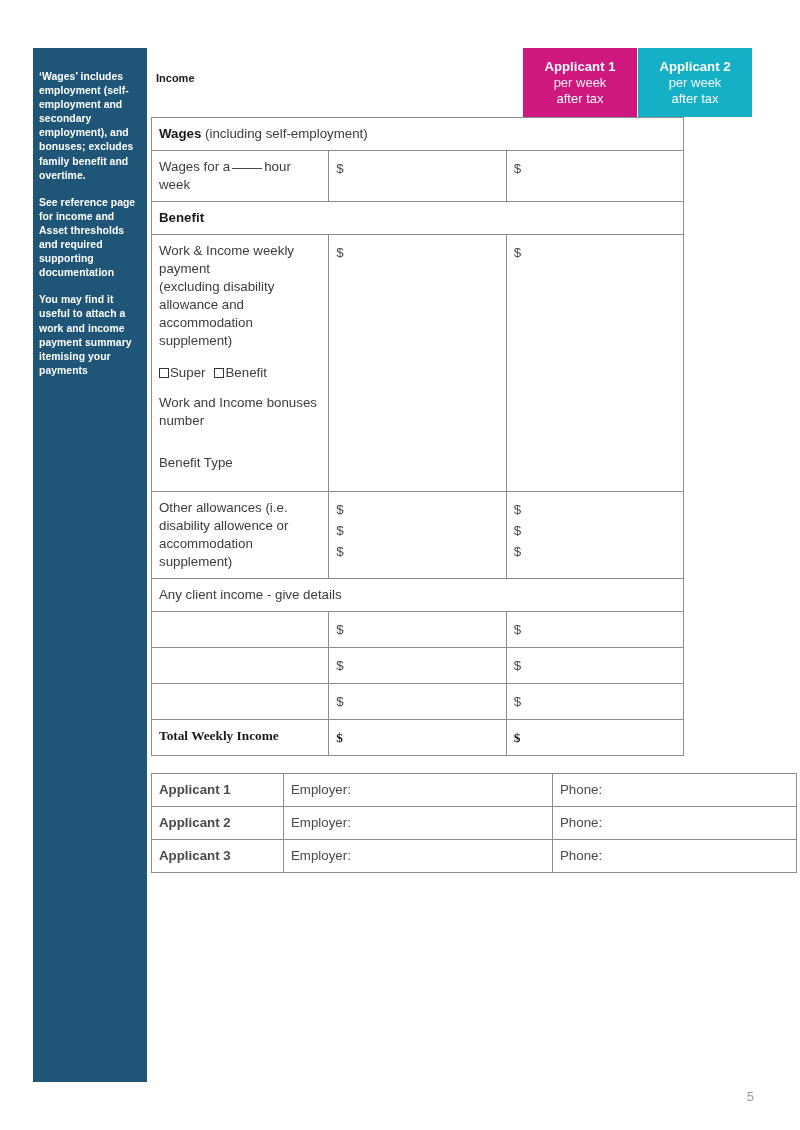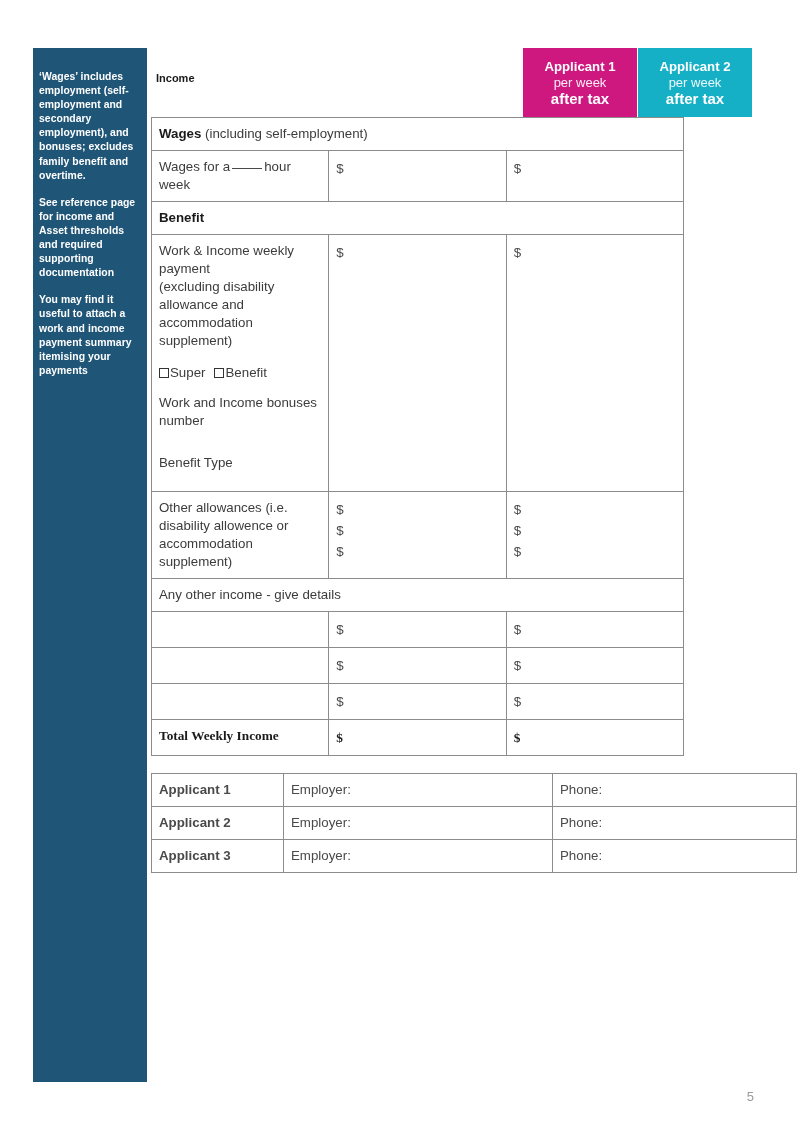--- a/index.html
+++ b/index.html
@@ -65,21 +65,21 @@
     height: 69px;
     box-sizing: border-box;
     text-align: center;
     color: #ffffff;
     padding-top: 11px;
   }
   .hdr.a1 { left: 372px; background: #ce1880; }
   .hdr.a2 { left: 487px; background: #16b0c6; }
   .hdr .l1 { font-size: 13.2px; font-weight: bold; line-height: 16px; }
   .hdr .l2 { font-size: 13px; font-weight: normal; line-height: 16px; opacity: .92; }
-  .hdr .l3 { font-size: 15px; font-weight: bold; line-height: 16px; }
+  .hdr .l3 { font-size: 13px; font-weight: normal; line-height: 16px; }
 
   
   table.grid {
     border-collapse: collapse;
     table-layout: fixed;
     width: 533px;
   }
   table.grid td {
     border: 1px solid #8c8c8c;
     padding: 7px 6px 7px 7px;
@@ -245,21 +245,21 @@
         </td>
         <td>
           <div class="money">$</div>
           <div class="money">$</div>
           <div class="money">$</div>
         </td>
       </tr>
 
       <tr>
         <td colspan="3">
-          <span>Any other income - give details</span>
+          <span>Any client income - give details</span>
         </td>
       </tr>
 
       <tr class="row-blank">
         <td><span></span></td>
         <td><span class="money">$</span></td>
         <td><span class="money">$</span></td>
       </tr>
       <tr class="row-blank">
         <td><span></span></td>

